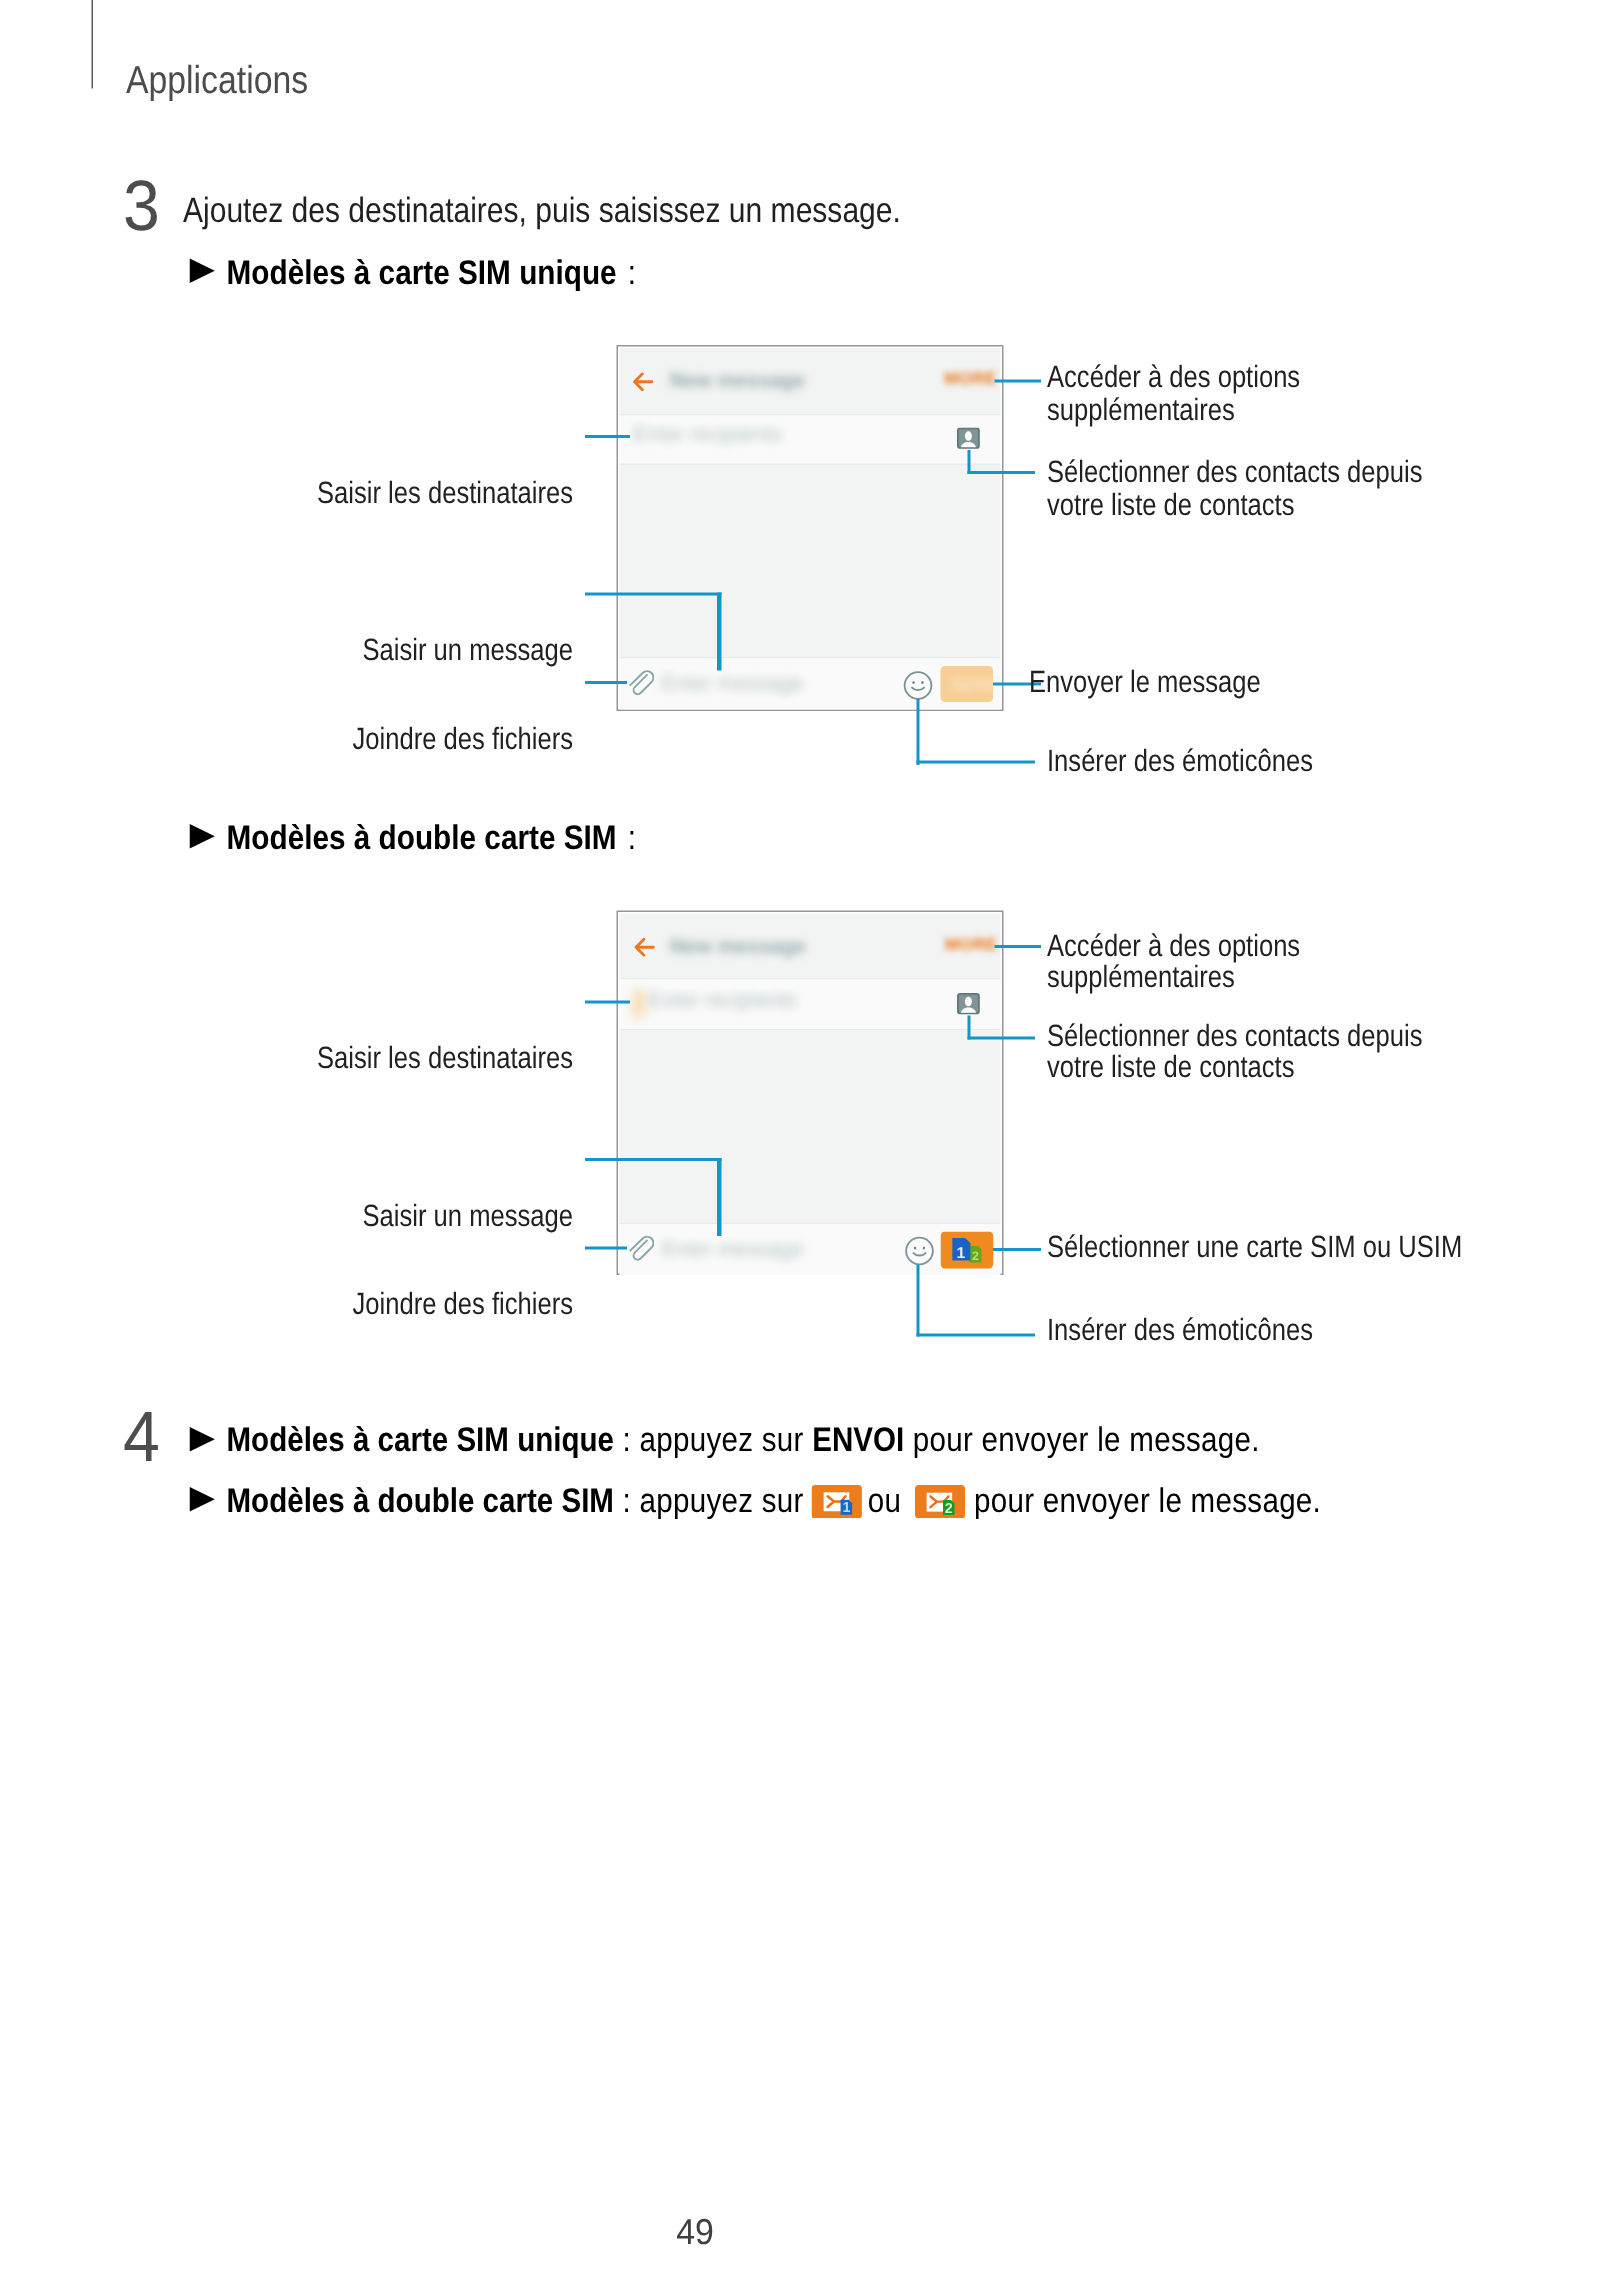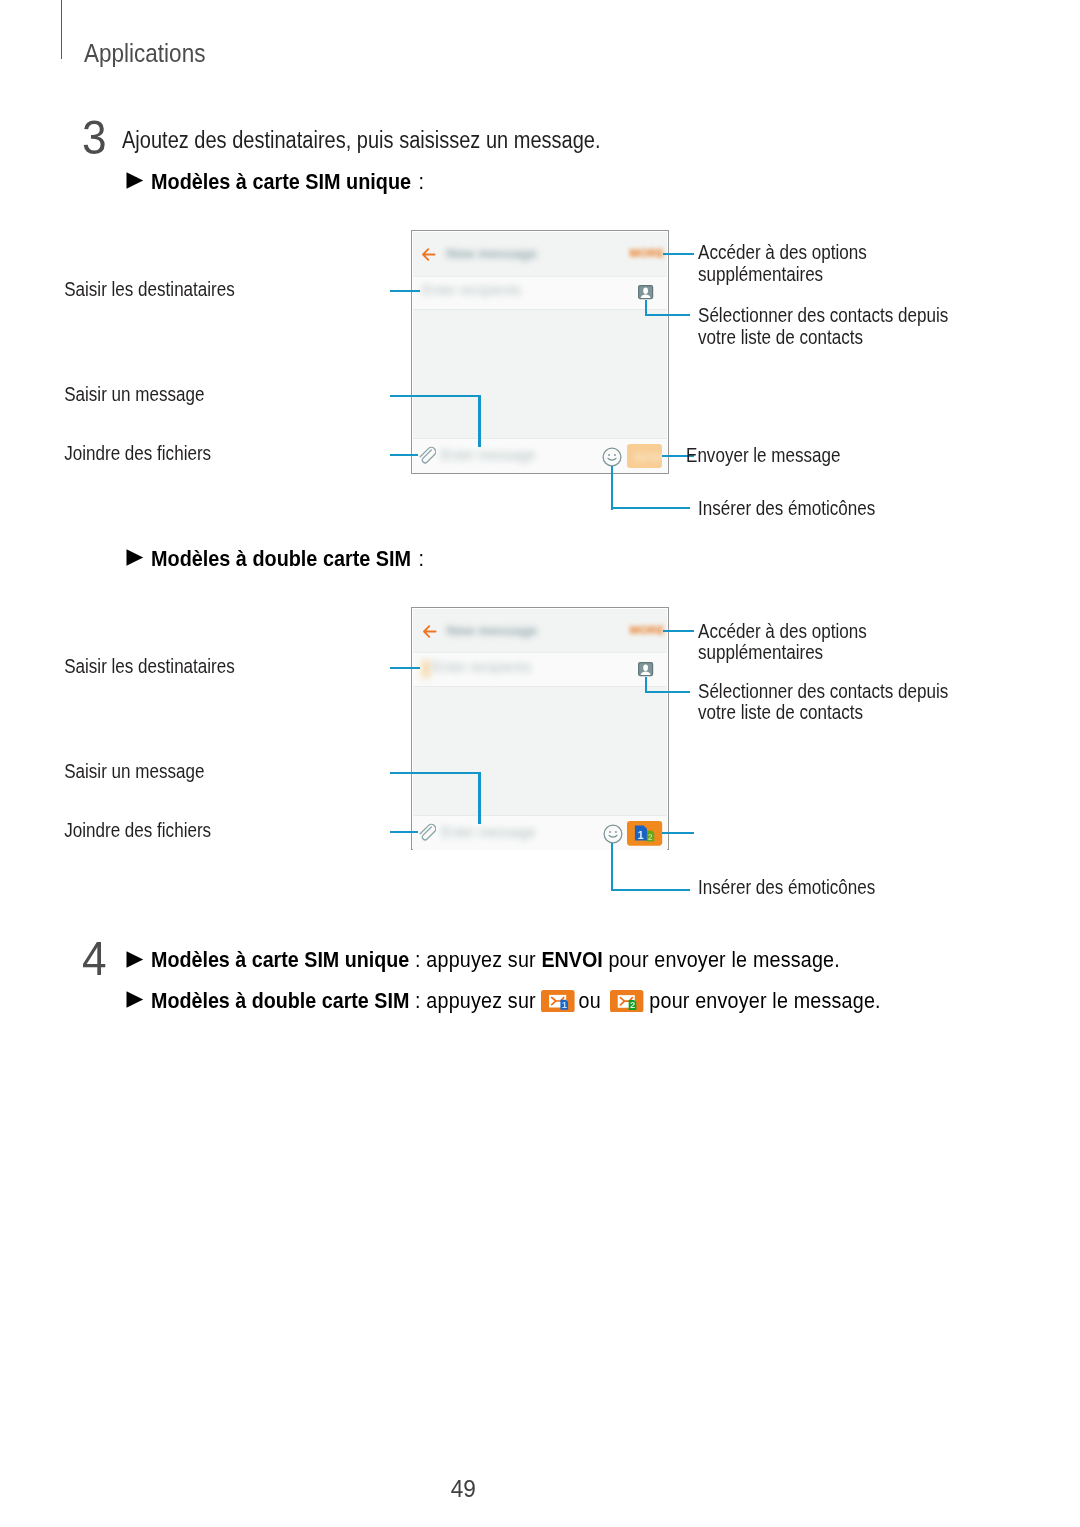--- a/index.html
+++ b/index.html
@@ -44,21 +44,21 @@
         font-family:"Liberation Sans",sans-serif;}
 
   
   .cl{position:absolute;background:#1496c9;}
 
   
   .lbl{position:absolute;font-size:20.5px;line-height:21.8px;color:#221f1f;
        transform-origin:left top;}
   .lbl span{display:block;transform:scaleX(0.832);transform-origin:left top;white-space:nowrap;}
   .lbl.r span{transform-origin:right top;}
-  .lbl.r{}
+  .lbl.r{text-align:right;margin-top:40px;}
 
   .pageno{position:absolute;left:0;top:1477.3px;width:926px;text-align:center;
           font-size:24px;line-height:24px;color:#3f3f3f;}
   .pageno span{display:inline-block;transform:scaleX(0.94);}
 
   .ico{position:absolute;}
 </style>
 </head>
 <body>
 
@@ -219,20 +219,23 @@
     </div>
 
   <div class="lbl" style="left:697.5px;top:619.6px">
       <span>Accéder à des options</span>
       <span>supplémentaires</span>
     </div>
   <div class="lbl" style="left:697.5px;top:679.6px">
       <span>Sélectionner des contacts depuis</span>
       <span>votre liste de contacts</span>
     </div>
+  <div class="lbl" style="left:697.5px;top:820.9px">
+      <span>Sélectionner une carte SIM ou USIM</span>
+    </div>
   <div class="lbl" style="left:697.5px;top:876.2px">
       <span>Insérer des émoticônes</span>
     </div>
 
   <div class="sq step-num" style="top:935.4px">4</div>
 
   <svg class="ico" style="left:125.8px;top:950.8px" width="18" height="17" viewBox="0 0 18 17">
     <path d="M0.5 0.35 L17.2 8.5 L0.5 16.65 Z" fill="#000"></path>
   </svg>
   <div class="sq step4-line" style="left:151.0px;top:947.7px"><b>Modèles à carte SIM unique</b><span> : appuyez sur </span><b>ENVOI</b><span> pour envoyer le message.</span></div>

